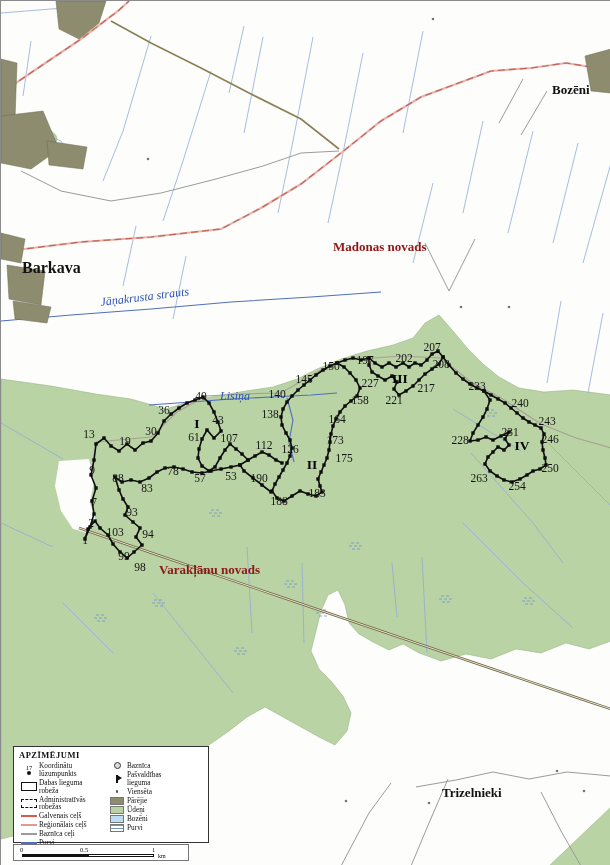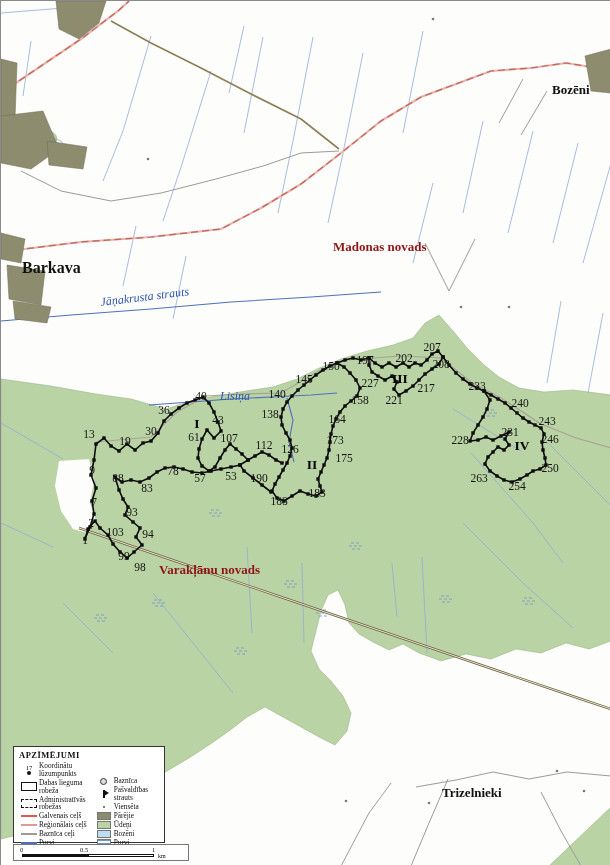--- a/index.html
+++ b/index.html
@@ -1,23 +1,23 @@
 <!DOCTYPE html>
 <html><head>
 <meta charset="utf-8">
 <style>
   html,body{margin:0;padding:0;background:#e8e8e8;}
   .map-wrap{position:relative;width:610px;height:865px;background:#fdfdfc;border:1px solid #8a8a8a;overflow:hidden;font-family:"Liberation Serif",serif;}
   svg text{font-family:"Liberation Serif",serif;}
-  .legend{position:absolute;left:12px;top:745px;width:152px;height:97px;background:#fff;border:1px solid #333;box-sizing:border-box;padding:3px 4px 2px 5px;font-family:"Liberation Serif",serif;}
+  .legend{position:absolute;left:12px;top:745px;width:196px;height:97px;background:#fff;border:1px solid #333;box-sizing:border-box;padding:3px 4px 2px 5px;font-family:"Liberation Serif",serif;}
   .lg-title{font-size:8.5px;font-weight:bold;letter-spacing:.5px;color:#111;margin-bottom:2px;}
   .lg-cols{display:flex;}
   .lg-col{display:flex;flex-direction:column;}
   .lg-col.left{width:88px;}
-  .lg-col.right{width:78px;justify-content:flex-end;}
+  .lg-col.right{width:78px;}
   .lg-row{display:flex;align-items:center;margin-bottom:1px;}
   .lg-icon{width:20px;flex:0 0 20px;display:flex;align-items:center;justify-content:center;}
   .lg-label{font-size:7.3px;line-height:1.08;color:#111;white-space:pre-line;}
   .ic-box{width:14px;height:7px;border:1.6px solid #111;background:#fff;}
   .ic-box.dashed{border:1.2px dashed #111;}
   .ic-line{width:16px;height:2px;}
   .ic-line.main{background:#d85b52;}
   .ic-line.regional{background:#e09a92;}
   .ic-line.other{background:#9b9b9b;height:1.5px;}
   .ic-line.river{background:#4f6fbe;height:1.5px;}
@@ -485,21 +485,21 @@
           <div class="lg-row">
             <div class="lg-icon">
               <div class="ic-church"></div>
             </div>
             <div class="lg-label">Baznīca</div>
           </div>
           <div class="lg-row">
             <div class="lg-icon">
               <div class="ic-flag"></div>
             </div>
-            <div class="lg-label">Pašvaldības strauts</div>
+            <div class="lg-label">Pašvaldības lieguma</div>
           </div>
           <div class="lg-row">
             <div class="lg-icon">
               <div class="ic-dot-sm"></div>
             </div>
             <div class="lg-label">Viensēta</div>
           </div>
           <div class="lg-row">
             <div class="lg-icon">
               <div class="ic-swatch builtup"></div>

